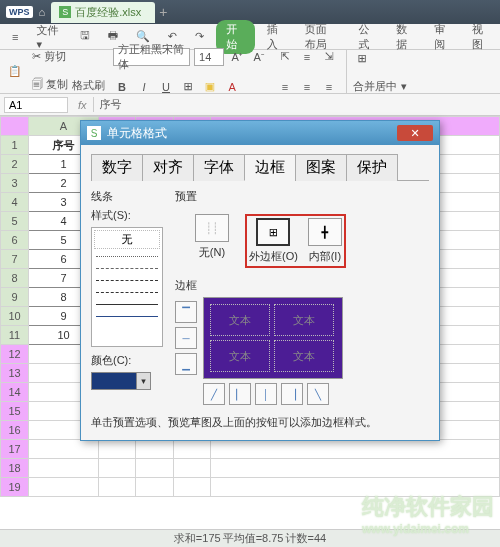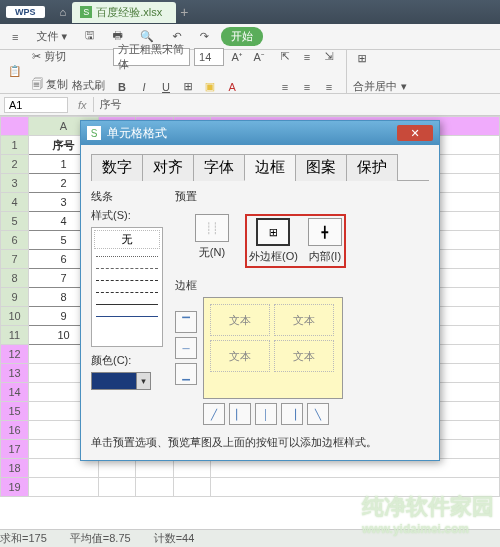--- a/index.html
+++ b/index.html
@@ -1,20 +1,20 @@
 <!DOCTYPE html>
 <html><head>
 <meta charset="utf-8">
 <style>
 * { box-sizing: border-box; margin: 0; padding: 0; font-family: "Microsoft YaHei", sans-serif; }
 body { background: #f0f0f0; width: 500px; height: 547px; overflow: hidden; position: relative; font-size: 11px; }
 
 
 .titlebar { background: linear-gradient(#4a5968,#3d4a57); height: 24px; display: flex; align-items: center; padding: 0 6px; color: #eee; }
-.titlebar .logo { background: #fff; color: #2a4b7c; font-weight: bold; font-size: 9px; border-radius: 2px; padding: 1px 9px; margin-right: 15px; }
+.titlebar .logo { background: #fff; color: #2a4b7c; font-weight: bold; font-size: 9px; border-radius: 2px; padding: 1px 3px; margin-right: 6px; }
 .titlebar .tab { background: #e8f5e8; color: #4a7a3a; border-radius: 3px 3px 0 0; padding: 3px 14px 3px 8px; font-size: 11px; display: flex; align-items: center; margin-right: 4px; }
 .titlebar .tab .s { width: 12px; height: 12px; background: #5aad5a; margin-right: 4px; display: inline-flex; align-items: center; justify-content: center; color: #fff; font-size: 9px; }
 .titlebar .plus { color: #aaa; font-size: 14px; }
 
 
 .menurow { background: #f5f5f5; height: 26px; display: flex; align-items: center; padding: 0 6px; gap: 6px; border-bottom: 1px solid #ccc; }
 .menurow .btn { font-size: 11px; color: #555; padding: 2px 6px; }
 .menurow .pill { background: #5aad5a; color: #fff; border-radius: 9px; padding: 2px 10px; }
 .menurow .group { display: flex; gap: 10px; }
 
@@ -73,37 +73,37 @@
 .preset { display: flex; flex-direction: column; align-items: center; gap: 3px; }
 .preset .box { width: 34px; height: 28px; border: 1px solid #999; background: #fafafa; display: flex; align-items: center; justify-content: center; }
 .preset.highlightgroup { border: 2px solid #d03028; padding: 2px; }
 .preset .lbl { font-size: 11px; color: #333; }
 .nonebox { color: #bbb; }
 
 .border-section { margin-top: 6px; }
 .border-area { display: flex; gap: 6px; align-items: center; margin-top: 4px; }
 .border-btns-v { display: flex; flex-direction: column; gap: 4px; }
 .bbtn { width: 22px; height: 22px; border: 1px solid #999; background: #f9f9f9; display: flex; align-items: center; justify-content: center; font-size: 10px; color: #4a7ab8;}
-.preview { width: 140px; height: 102px; border: 1px solid #999; background: #fef9c3; position: relative; }
+.preview { width: 140px; height: 82px; border: 1px solid #999; background: #4c1d95; position: relative; }
 .preview .cell { position: absolute; border: 1px dotted #bbb; display: flex; align-items: center; justify-content: center; color: #888; font-size: 11px; }
 .c1 { left: 6px; top: 6px; width: 60px; height: 32px; }
 .c2 { left: 70px; top: 6px; width: 60px; height: 32px; }
 .c3 { left: 6px; top: 42px; width: 60px; height: 32px; }
 .c4 { left: 70px; top: 42px; width: 60px; height: 32px; }
 .border-btns-h { display: flex; gap: 4px; margin-top: 4px; margin-left: 28px;}
 
 .helptext { font-size: 11px; color: #333; margin-top: 10px; }
 
 .dlg-buttons { display: flex; justify-content: flex-end; gap: 10px; margin-top: 36px; }
 .dlg-buttons button { width: 64px; height: 24px; border: 1px solid #888; background: linear-gradient(#fefefe,#e4e4e4); font-size: 11px; }
 .dlg-buttons .ok { outline: 2px solid #d03028; outline-offset: 1px; }
 
 
 .watermark { position: absolute; right: 6px; bottom: 11px; color: #d8ecd0; font-size: 22px; font-weight: bold; opacity: 0.9; text-shadow: 0 0 2px #bcd8b0; pointer-events: none; }
-.statusbar { position: absolute; left: 0; right: 0; bottom: 0; height: 18px; background: #e8ece8; border-top: 1px solid #ccc; display: flex; align-items: center; justify-content: flex-start; gap: 23px; font-size: 11px; color: #555;}
+.statusbar { position: absolute; left: 0; right: 0; bottom: 0; height: 18px; background: #e8ece8; border-top: 1px solid #ccc; display: flex; align-items: center; justify-content: center; gap: 2px; font-size: 11px; color: #555;}
 </style>
 </head>
 <body>
 
 <div class="titlebar">
   <span class="logo">WPS</span>
   <span style="margin-right:6px;color:#ccc">⌂</span>
   <div class="tab">
     <span class="s">S</span>
     <span>百度经验.xlsx</span>
@@ -113,20 +113,28 @@
 
 <div class="menurow">
   <span class="btn">≡</span>
   <span class="btn"><span>文件</span> ▾</span>
   <span class="btn">🖫</span>
   <span class="btn">🖶</span>
   <span class="btn">🔍</span>
   <span class="btn">↶</span>
   <span class="btn">↷</span>
   <span class="pill">开始</span>
+  <span class="group">
+    <span class="btn">插入</span>
+    <span class="btn">页面布局</span>
+    <span class="btn">公式</span>
+    <span class="btn">数据</span>
+    <span class="btn">审阅</span>
+    <span class="btn">视图</span>
+  </span>
 </div>
 
 <div class="ribbon">
   <div class="col">
     <span class="iconbtn">📋</span>
   </div>
   <div class="col">
     <div class="row">
         <span>✂ <span>剪切</span></span>
       </div>

